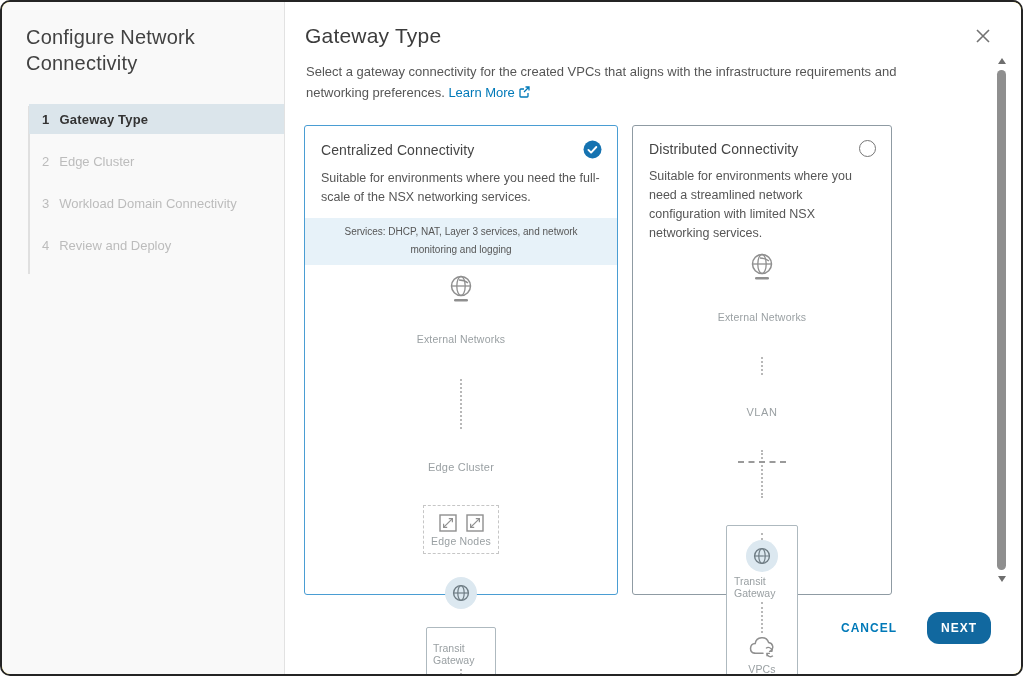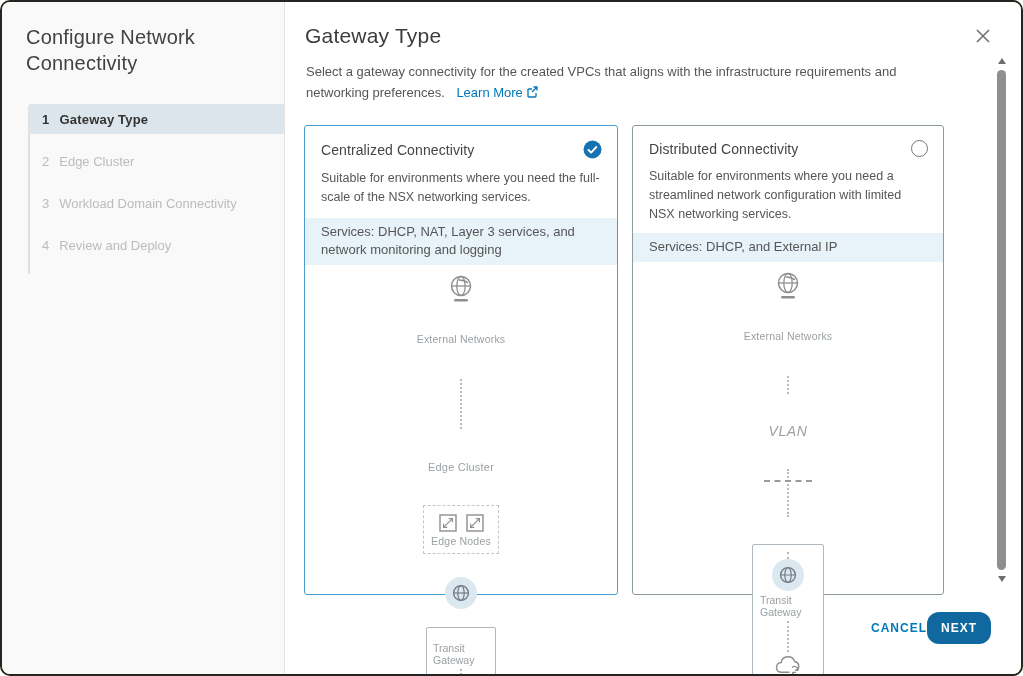--- a/index.html
+++ b/index.html
@@ -52,21 +52,21 @@
   .close-btn {
     position:absolute; top:24px; right:28px;
     width:20px; height:20px; cursor:pointer; display:flex;
     align-items:center; justify-content:center;
   }
   .description {
     position:absolute; top:59px; left:21px; max-width:648px;
     font-size:13px; line-height:21px; color:#565656;
   }
   .learn-more {
-    color:#0079b8; text-decoration:none; cursor:pointer; white-space:nowrap;margin-left:8px;
+    color:#0079b8; text-decoration:none; cursor:pointer; white-space:nowrap;
   }
   .ext-icon { display:inline-block; vertical-align:-1px; margin-left:3px; }
 
   
   .cards { position:absolute; top:123px; left:19px; display:flex; gap:14px; }
   .card {
     width:314px; height:470px; background:#fff;
     border:1px solid #8f9ba3; border-radius:3px;
     display:flex; flex-direction:column; cursor:pointer;
   }
@@ -79,21 +79,21 @@
   .radio-off {
     width:17px; height:17px; border:1.5px solid #767676;
     border-radius:50%; background:#fff;
   }
   .card-desc {
     padding:0 16px; margin-top:10px;
     font-size:12.5px; line-height:19px; color:#565656;
   }
   .services {
     margin-top:11px; background:#e7f2f9;
-    padding:5px 16px 6px; font-size:13px; line-height:18px; color:#565656;
+    padding:5px 16px 6px; font-size:10px; line-height:18px; color:#565656;text-align:center;
   }
 
   
   .diagram {
     flex:1; display:flex; flex-direction:column; align-items:center;
     padding-top:9px;
     gap:27px;
   }
   .diag-label {
     font-size:10.5px; color:#9aa0a3; letter-spacing:.2px; line-height:13px;
@@ -125,21 +125,21 @@
   .solid-box.right-v { width:72px; height:152px; padding-top:7px; }
   .tg-label {
     width:56px; font-size:10.5px; color:#9aa0a3; line-height:12px;
     text-align:left; margin-top:3px;
   }
   .esxi { font-size:10.5px; color:#8f9599; margin-top:4px; text-align:center; }
 
   
   .footer {
     position:absolute; right:30px; bottom:30px;
-    display:flex; align-items:center; 
+    display:flex; align-items:center; gap:30px;
   }
   .cancel-btn {
     font-size:12px; font-weight:700; letter-spacing:1px;
     color:#0079b8; background:none; border:none; cursor:pointer;
     font-family:"Liberation Sans", sans-serif;
   }
   .next-btn {
     font-size:12px; font-weight:700; letter-spacing:1px;
     color:#fff; background:#11689f; border:none; border-radius:12px;
     padding:9px 14px; min-width:61px; cursor:pointer;
@@ -268,39 +268,38 @@
                 <path d="M27 21 a3.6 3.6 0 0 1 -6 -2.6" stroke="#8f8f8f" stroke-width="1.3" fill="none"></path>
                 <path d="M21 21.5 v-3 h3" stroke="#8f8f8f" stroke-width="1.3" fill="none"></path>
               </svg>
               <div class="diag-label">VPCs</div>
             </div>
             <div class="esxi">ESXi</div>
           </div>
         </div>
       </div>
 
-      <div class="card" style="width:312px;">
+      <div class="card" style="width:260px;">
         <div class="card-head">
           <span class="card-title">Distributed Connectivity</span>
           <span class="radio-off"></span>
         </div>
         <div class="card-desc">Suitable for environments where you need a streamlined network configuration with limited NSX networking services.</div>
-        <div class="services" style="margin-top:9px;">Services: DHCP, and External IP</div>
 
         <div class="diagram">
           <svg width="32" height="30" viewBox="0 0 32 30">
             <circle cx="16" cy="12" r="9.5" stroke="#8f8f8f" stroke-width="1.5" fill="none"></circle>
             <ellipse cx="16" cy="12" rx="4.2" ry="9.5" stroke="#8f8f8f" stroke-width="1.3" fill="none"></ellipse>
             <path d="M7 12 H25" stroke="#8f8f8f" stroke-width="1.3"></path>
             <path d="M14 6 a12 9 0 0 1 9 3" stroke="#8f8f8f" stroke-width="1.3" fill="none"></path>
             <rect x="9" y="25" width="14" height="2.6" rx="1.3" fill="#8f8f8f"></rect>
           </svg>
           <div class="diag-label">External Networks</div>
           <div class="dotv" style="height:18px; margin-top:6px;"></div>
-          <div class="diag-label" style="margin-top:4px; font-size:14px; letter-spacing:.6px;font-style:italic;">VLAN</div>
+          <div class="diag-label" style="margin-top:4px; font-size:11px; letter-spacing:.6px;">VLAN</div>
           <div class="cross-wrap" style="margin-top:4px;">
             <div class="dotv" style="height:48px;"></div>
             <div class="dash-h"></div>
           </div>
           <div class="solid-wrap">
             <div class="solid-box right-v">
               <div class="dotv" style="height:7px;"></div>
               <div class="tg-circle">
                 <svg width="18" height="18" viewBox="0 0 18 18">
                   <circle cx="9" cy="9" r="7.4" stroke="#6f7d85" stroke-width="1.4" fill="none"></circle>

